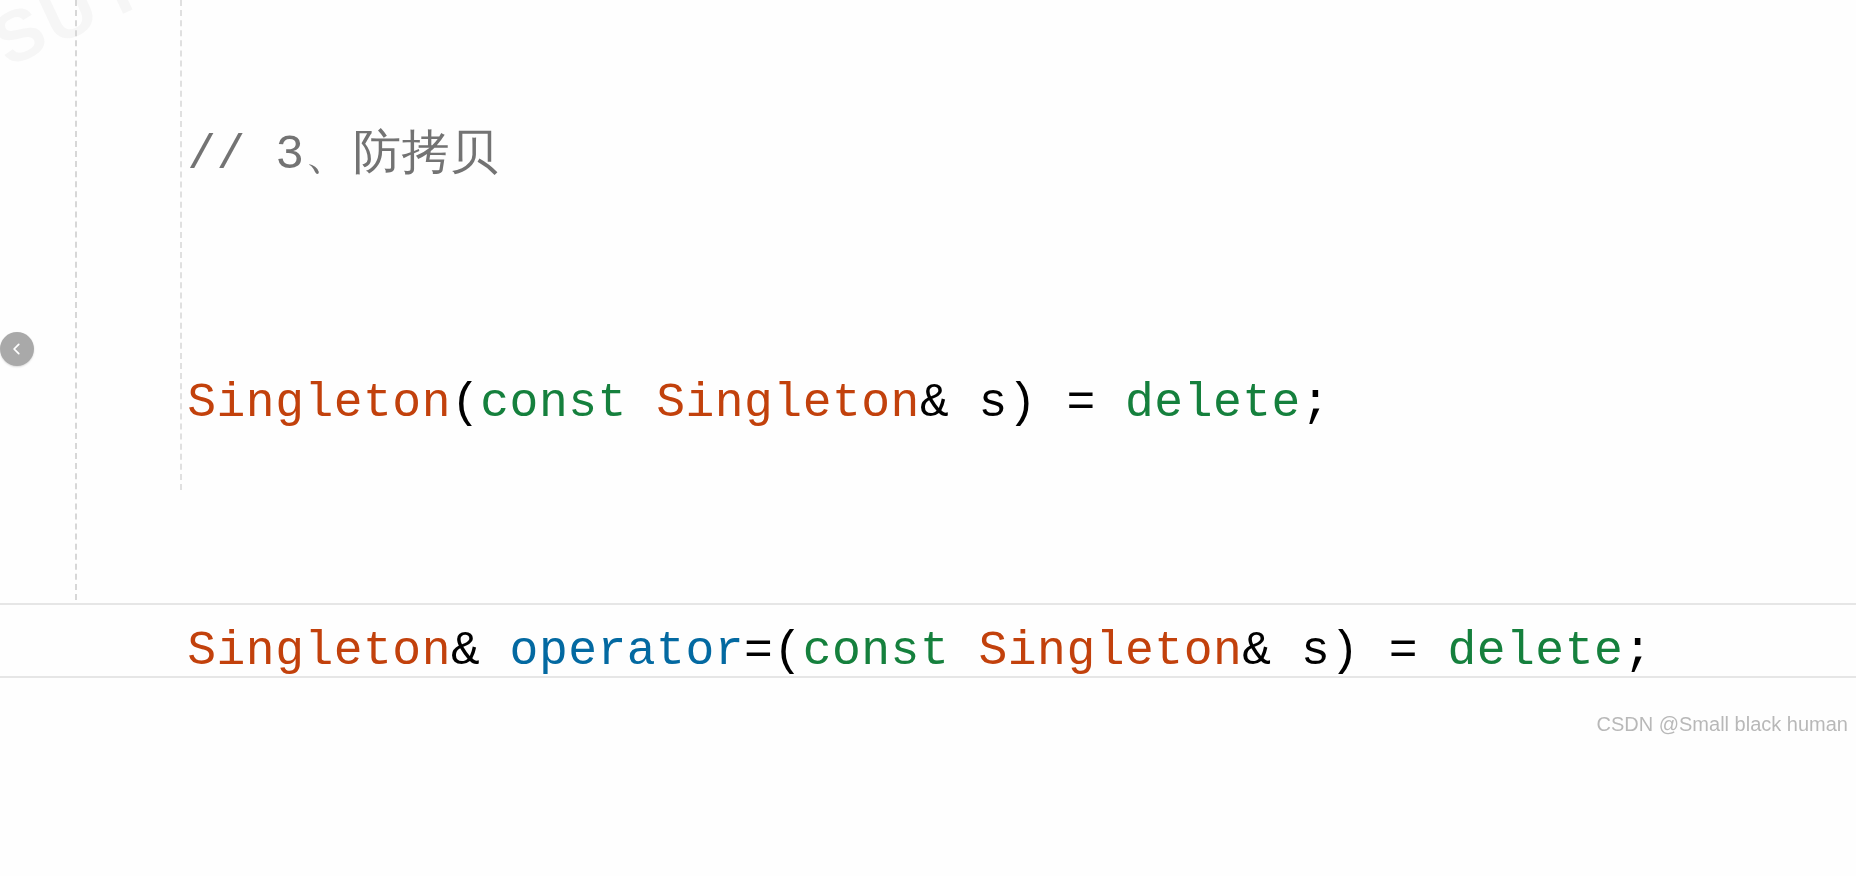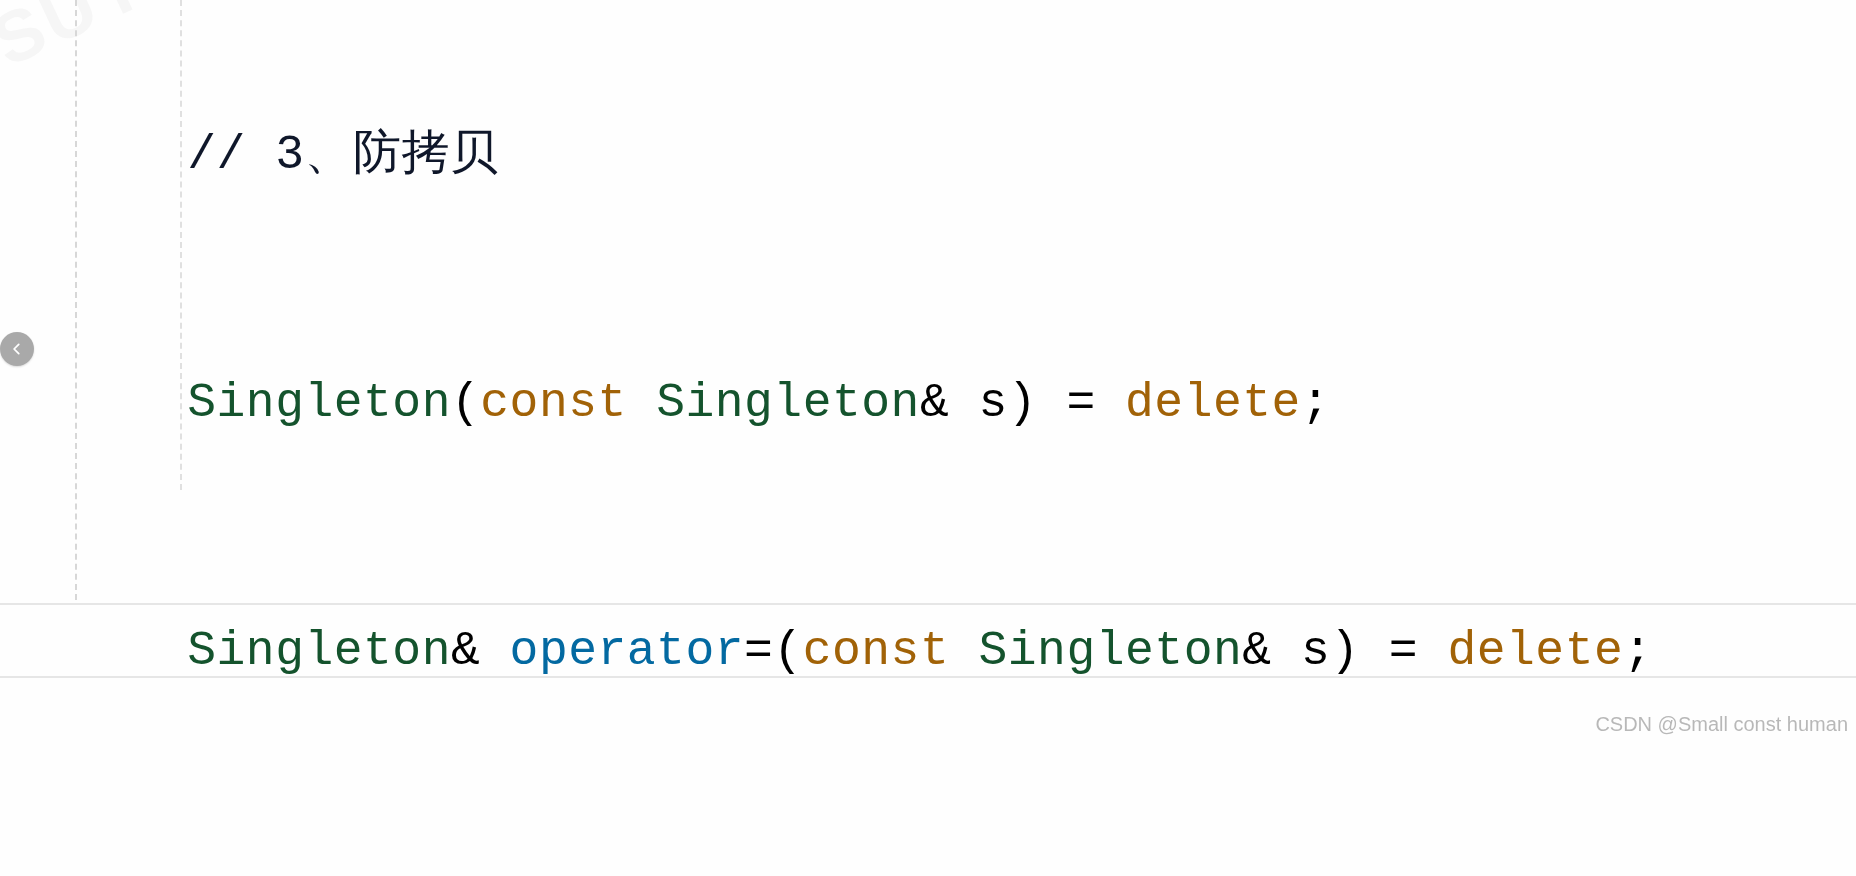--- a/index.html
+++ b/index.html
@@ -37,23 +37,23 @@
     position: absolute;
     left: 70px;
     top: 0;
     font-size: 48px;
     line-height: 62px;
     white-space: pre;
     letter-spacing: 0.5px;
   }
   .line { display: block; height: 62px; }
   .spacer { display: block; height: 62px; }
-  .comment { color: #0f172a; }
-  .type    { color: #14532d; }
-  .keyword { color: #a16207; }
+  .comment { color: #737373; }
+  .type    { color: #c2410c; }
+  .keyword { color: #15803d; }
   .ident   { color: #000000; }
   .op      { color: #000000; }
   .punct   { color: #000000; }
   .fn      { color: #0369a1; }
   .hr-line {
     position: absolute;
     left: 0;
     right: 0;
     top: 603px;
     height: 2px;
@@ -138,14 +138,14 @@
     
 
     
 
     
   </div>
 
   <div class="hr-line"></div>
   <div class="hr-line2"></div>
 
-  <div class="watermark-br">CSDN @Small const human</div>
+  <div class="watermark-br">CSDN @Small black human</div>
 </div>
 
 </body></html>

